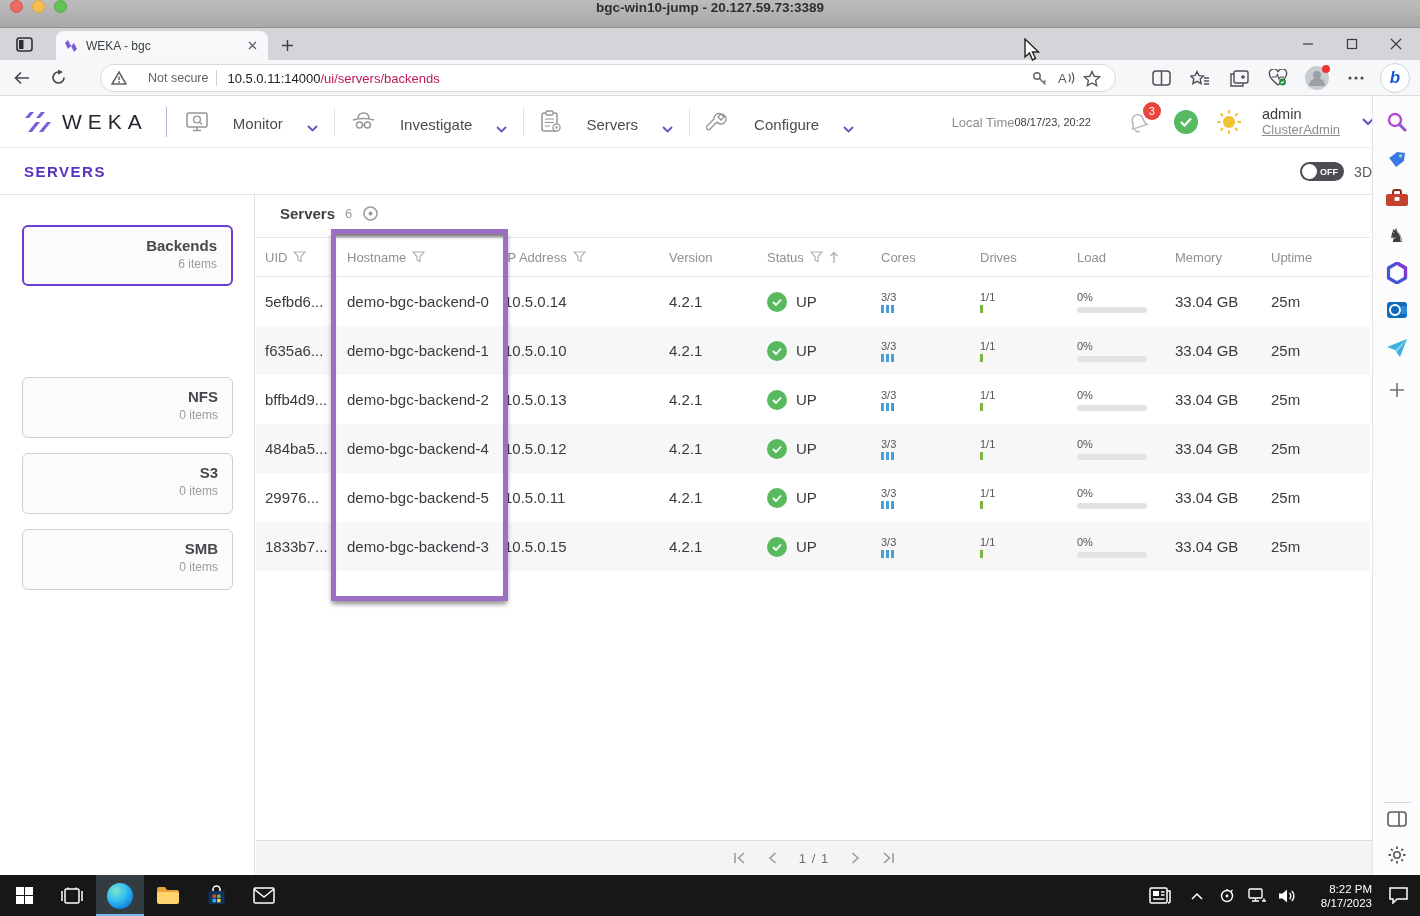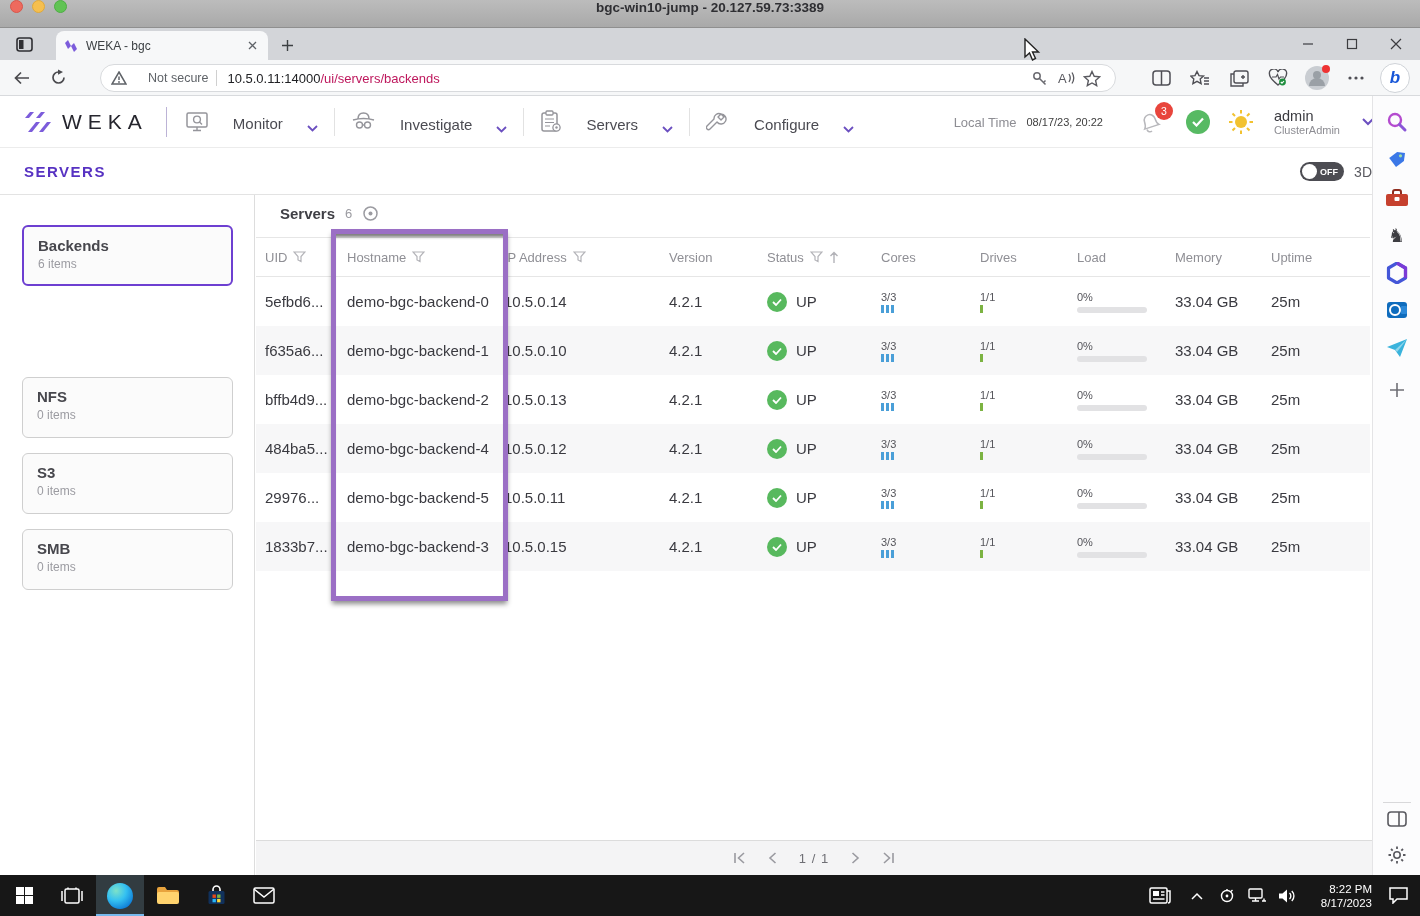--- a/index.html
+++ b/index.html
@@ -57,49 +57,49 @@
   
   .weka-header { position:absolute; top:96px; left:0; width:1420px; height:52px; background:#fff;
     border-bottom:1px solid #ececec; display:flex; align-items:center; }
   .brand { display:flex; align-items:center; gap:10px; margin-left:24px; }
   .brand-name { font-size:21px; letter-spacing:6px; color:#26262e; font-weight:500; }
   .hdr-div { width:1px; height:30px; background:#bcb3d6; margin:0 18px; }
   .menu-div { width:1px; height:28px; background:#e2e2e2; margin:0 16px; }
   .menu-item { display:flex; align-items:flex-end; gap:24px; }
   .menu-label { font-size:15px; color:#4b4b52; }
   .hdr-right { position:absolute; right:14px; top:0; height:52px; display:flex; align-items:center; }
-  .lt-label { font-size:13px; color:#8d8d93; margin-right:10px; }
+  .lt-label { font-size:13px; color:#8d8d93; margin-right:0; }
   .lt-value { font-size:11px; color:#404040; margin-right:34px; }
   .bell-wrap { position:relative; margin-right:22px; }
   .badge { position:absolute; top:-7px; right:-9px; min-width:18px; height:18px; border-radius:9px;
     background:#e8453c; color:#fff; font-size:10.5px; display:flex; align-items:center;
     justify-content:center; padding:0 4px; }
   .ok-circle { width:24px; height:24px; border-radius:50%; background:#57ba63; display:flex;
     align-items:center; justify-content:center; margin-right:18px; }
   .sun-wrap { margin-right:20px; }
   .user-block { text-align:left; margin-right:8px; }
   .user-name { font-size:14.5px; color:#3a3a40; line-height:15px; }
-  .user-role { font-size:11px; color:#8d8d93; }
+  .user-role { font-size:13px; color:#8d8d93;text-decoration:underline; }
   .kebab { display:flex; flex-direction:column; gap:3px; margin-left:20px; padding:4px; }
   .kebab i { width:4px; height:4px; border-radius:50%; background:#77777e; }
 
   
   .page-bar { position:absolute; top:148px; left:0; width:1420px; height:47px; background:#fff;
     border-bottom:1px solid #e3e3e3; }
   .page-title { position:absolute; left:24px; top:15px; font-size:15px; font-weight:bold;
     letter-spacing:1.5px; color:#5732c2; }
   .view-toggle { position:absolute; right:76px; top:14px; width:44px; height:19px; border-radius:10px;
     background:#4c4c52; display:flex; align-items:center; justify-content:flex-end; padding-right:6px; }
   .view-toggle .knob { position:absolute; left:2px; top:2px; width:15px; height:15px; border-radius:50%; background:#fff; }
   .view-toggle .state { color:#fff; font-size:9px; font-weight:bold; }
   .toggle-label { position:absolute; right:14px; top:16px; font-size:14px; color:#5a5a60; }
 
   
   .sidebar { position:absolute; top:195px; left:0; width:255px; height:680px; background:#fff;
-    border-right:1px solid #ddd; }
+    border-right:1px solid #ddd;text-align:right; }
   .card { position:absolute; left:22px; width:211px; height:61px; background:#fbfbfb;
     border:1px solid #cfcfcf; border-radius:6px; padding:10px 14px; }
   .card.selected { border:2px solid #6d3fd1; }
   .card-title { font-size:15px; font-weight:bold; color:#47474d; }
   .card-count { font-size:12px; color:#9b9ba1; margin-top:3px; }
 
   
   .main { position:absolute; top:195px; left:256px; width:1116px; height:680px; background:#fff; }
   .table-title-row { position:absolute; top:10px; left:24px; display:flex; align-items:center; gap:10px; }
   .table-title { font-size:15px; font-weight:bold; color:#3f3f45; }

